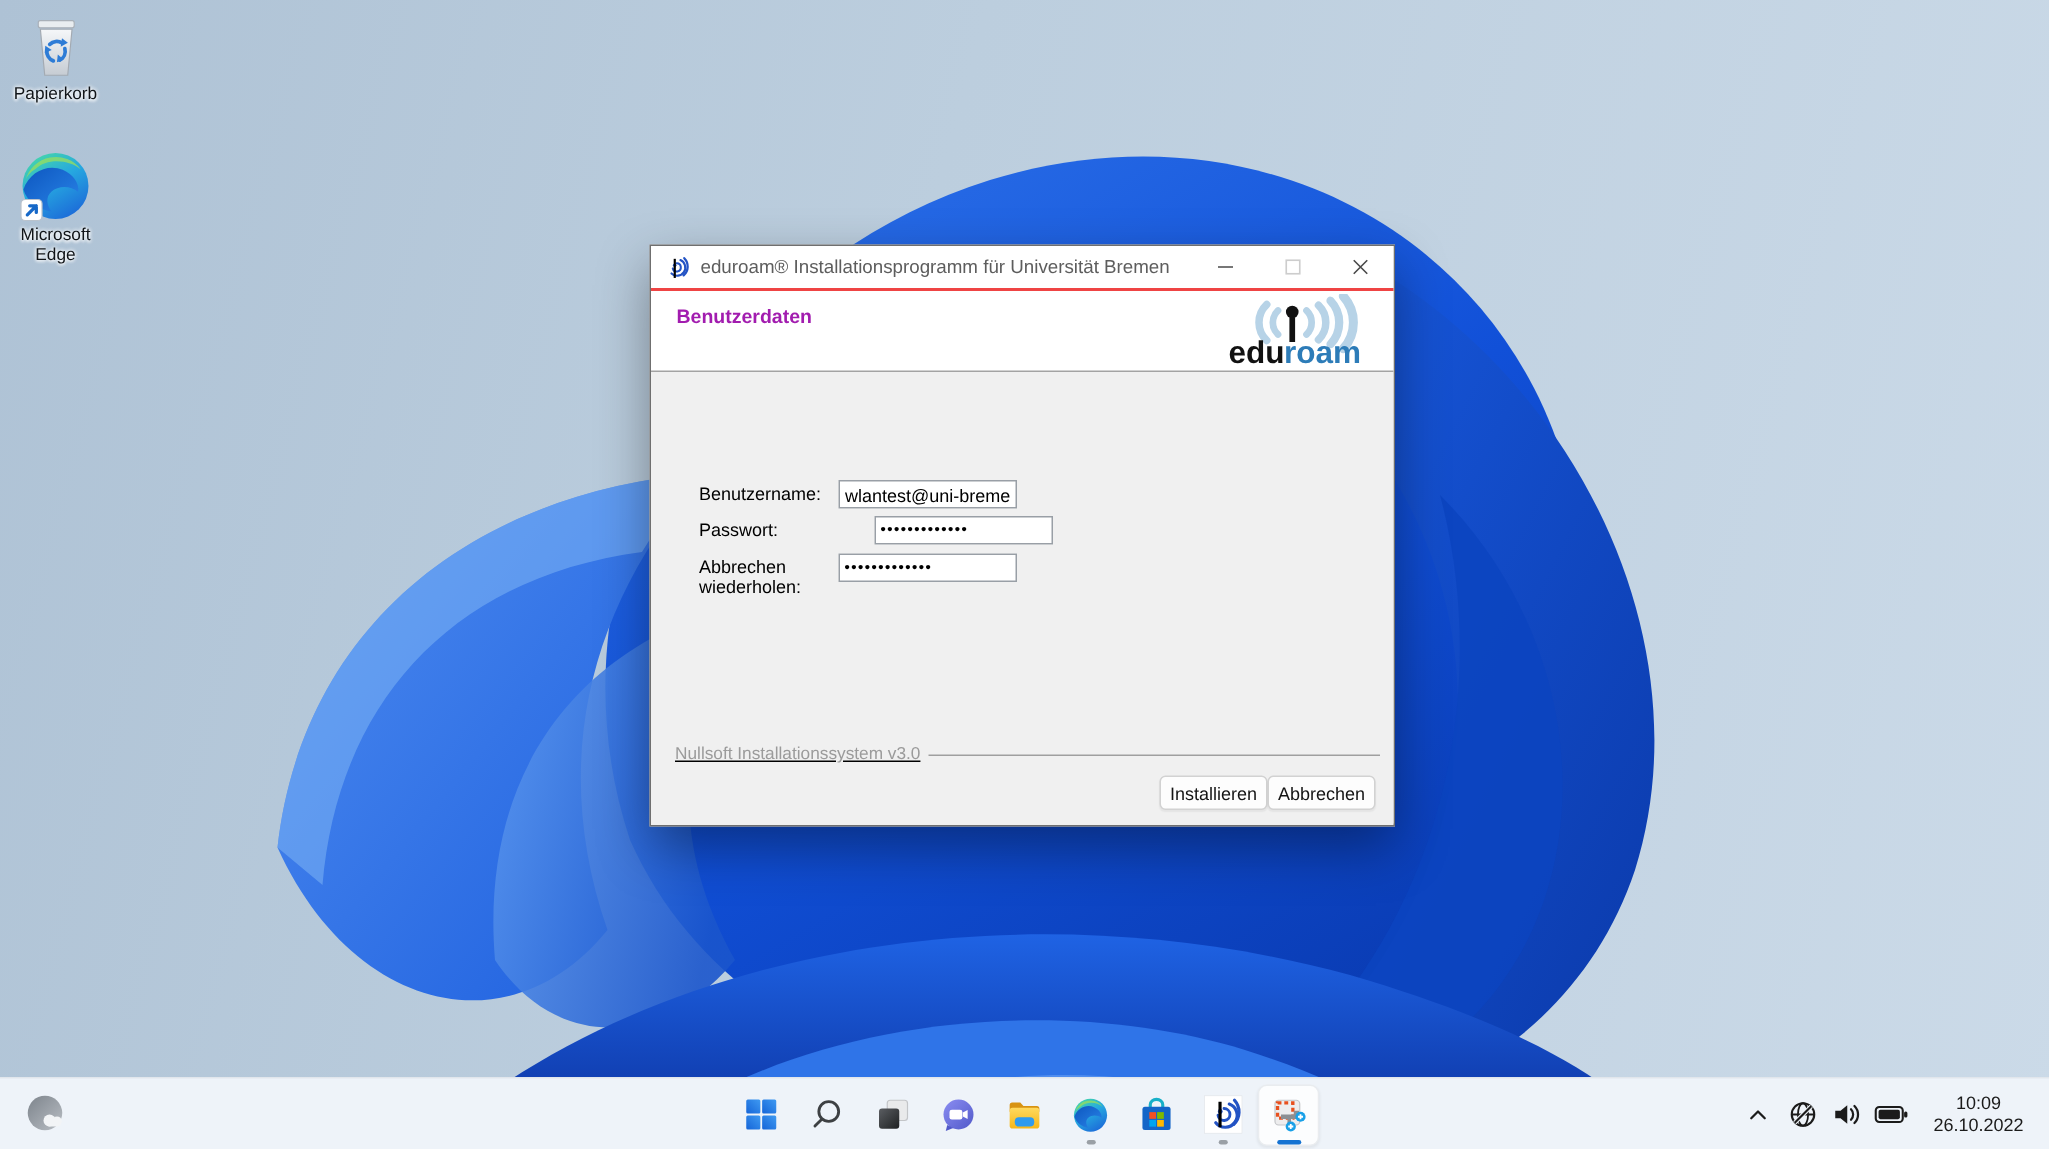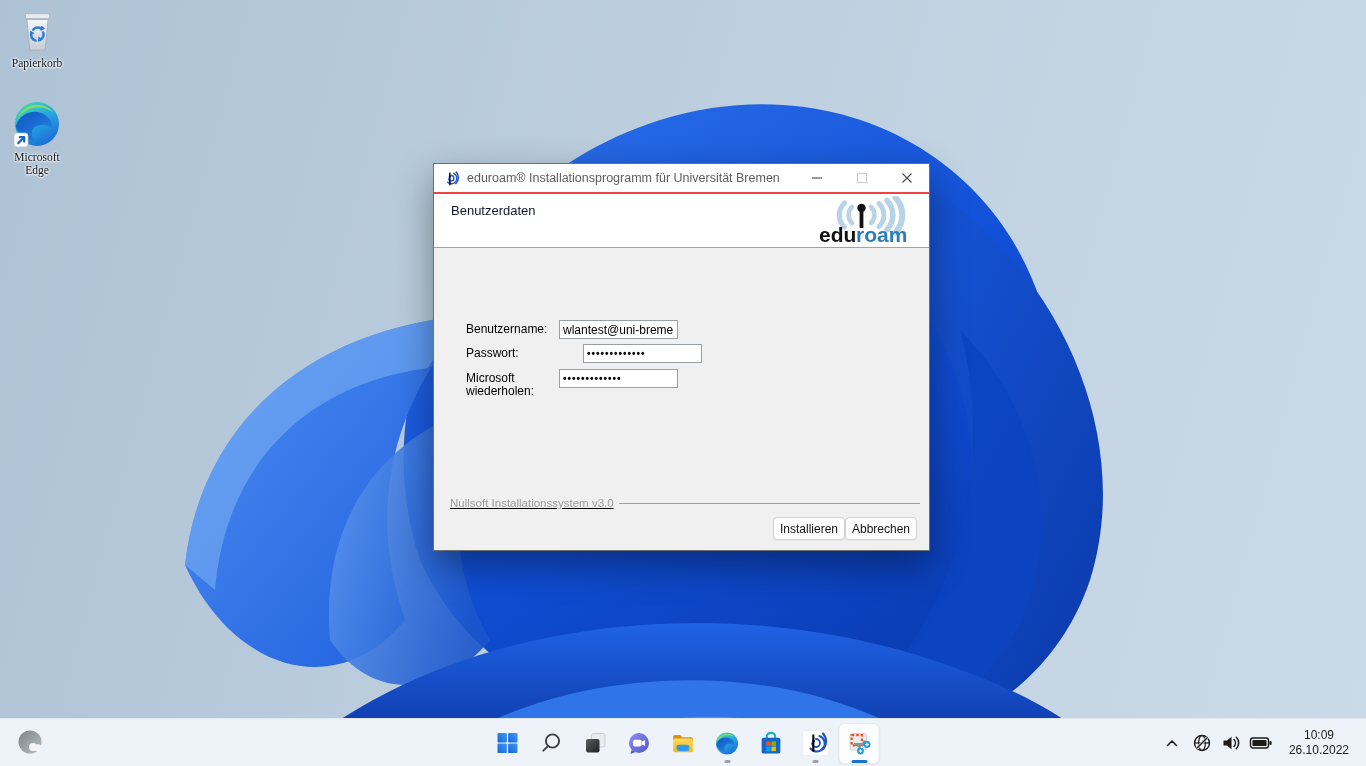--- a/index.html
+++ b/index.html
@@ -5,34 +5,34 @@
   * { margin:0; padding:0; box-sizing:border-box; }
   html,body { width:1366px; height:766px; overflow:hidden; font-family:"Liberation Sans", sans-serif; }
 
   
   .desktop { position:absolute; inset:0; background:linear-gradient(105deg,#aec2d5 0%, #bccede 42%, #cbdae8 100%); }
   .wallpaper { position:absolute; inset:0; }
 
   
   .desktop-icon { position:absolute; width:70px; display:flex; flex-direction:column; align-items:center; cursor:default; }
   .desktop-icon .dlabel { margin-top:3px; font-size:11.5px; color:#101418; text-align:center; line-height:13px;
-      text-shadow:0 0 3px #ffffff,0 0 3px #ffffff,0 1px 2px rgba(255,255,255,.9);font-family:Liberation Serif, serif; }
+      text-shadow:0 0 3px #ffffff,0 0 3px #ffffff,0 1px 2px rgba(255,255,255,.9); }
   #icon-recycle { left:2px; top:8px; }
   #icon-edge-desktop { left:2px; top:100px; }
 
   
   .dialog { position:absolute; left:433px; top:163px; width:497px; height:388px; background:#f0f0f0;
       border:1px solid #6f6f6f; box-shadow:0 14px 34px rgba(0,0,0,.38); }
   .titlebar { height:30px; background:#ffffff; display:flex; align-items:center; border-bottom:2px solid #ef4444; }
   .titlebar .app-icon { width:17px; height:17px; margin-left:9px; flex:0 0 auto; }
   .titlebar .ttext { margin-left:7px; font-size:12.5px; color:#5d5d5d; white-space:nowrap; overflow:hidden; flex:1 1 auto; }
   .cap-btn { width:45px; height:29px; display:flex; align-items:center; justify-content:center; background:transparent; border:none; }
 
   .dlg-header { height:54px; background:#ffffff; position:relative; border-bottom:1px solid #a3a3a3; }
-  .dlg-header .htitle { position:absolute; left:17px; top:9px; font-size:13px; font-weight:normal; color:#0f172a; }
+  .dlg-header .htitle { position:absolute; left:17px; top:9px; font-size:13px; font-weight:bold; color:#a21caf; }
   .eduroam-logo { position:absolute; right:6px; top:2px; width:120px; height:50px; }
 
   .dlg-body { position:relative; height:301px; background:#f0f0f0; }
   .form-row { position:absolute; left:32px; display:flex; }
   .form-row .flabel { width:93px; font-size:12px; color:#000; line-height:13px; padding-top:3px; }
   .form-row input { width:119px; height:19px; border:1px solid #999fa6; background:#fff; font-family:"Liberation Sans",sans-serif;
       font-size:12px; padding:0 3px; color:#000; outline:none; }
   .form-row input.pw { font-size:10px; font-weight:bold; letter-spacing:1px; }
   #row-user { top:72px; }
   #row-pass { top:96px;gap:24px; }
@@ -205,21 +205,21 @@
     <div class="dlg-body">
       <div class="form-row" id="row-user">
         <span class="flabel">Benutzername:</span>
         <input type="text" value="wlantest@uni-bremen.de" style="">
       </div>
       <div class="form-row" id="row-pass">
         <span class="flabel">Passwort:</span>
         <input type="text" class="pw" value="•••••••••••••" style="">
       </div>
       <div class="form-row" id="row-pass2">
-        <span class="flabel">Microsoft wiederholen:</span>
+        <span class="flabel">Abbrechen wiederholen:</span>
         <input type="text" class="pw" value="•••••••••••••" style="">
       </div>
 
       <div class="branding">
         <span class="btext">Nullsoft Installationssystem v3.0</span>
         <span class="bline"></span>
       </div>
       <div class="action-buttons">
         <button class="win-btn">Installieren</button>
         <button class="win-btn">Abbrechen</button>

